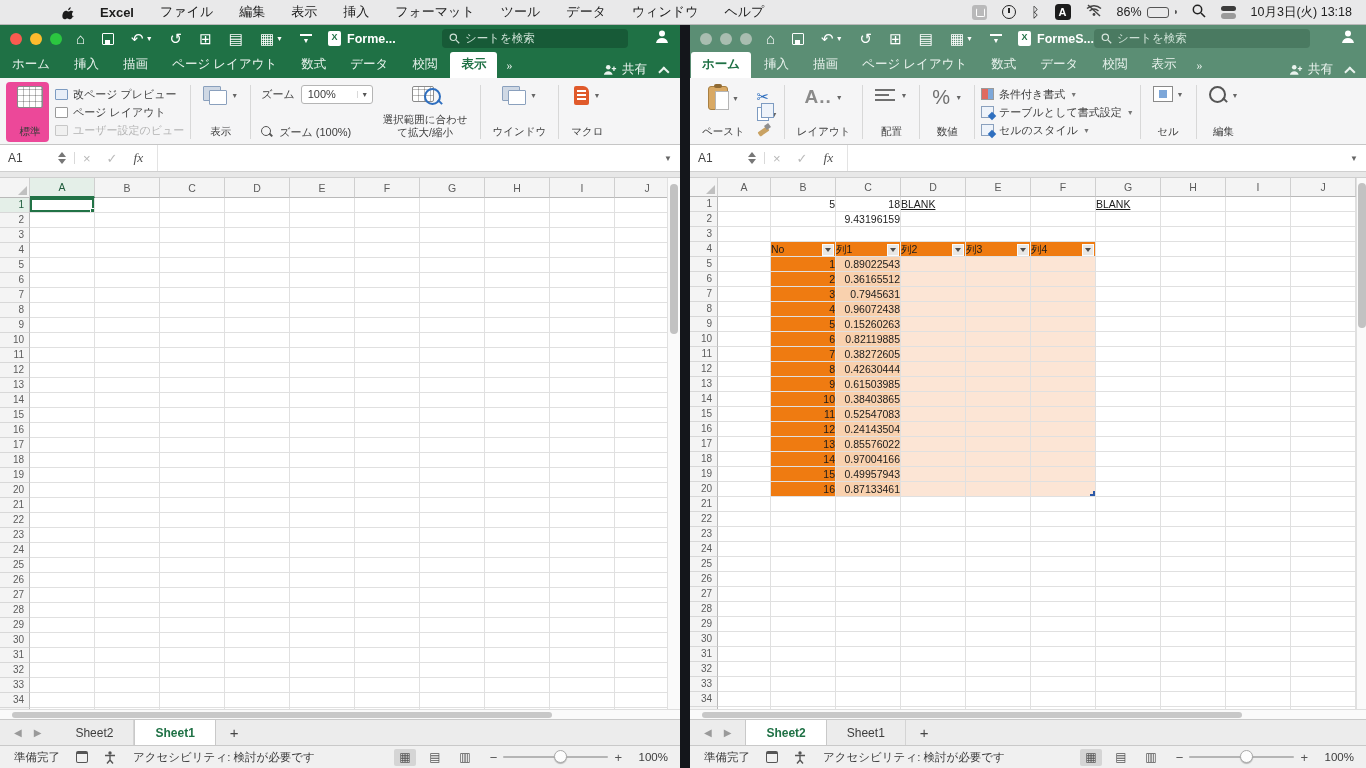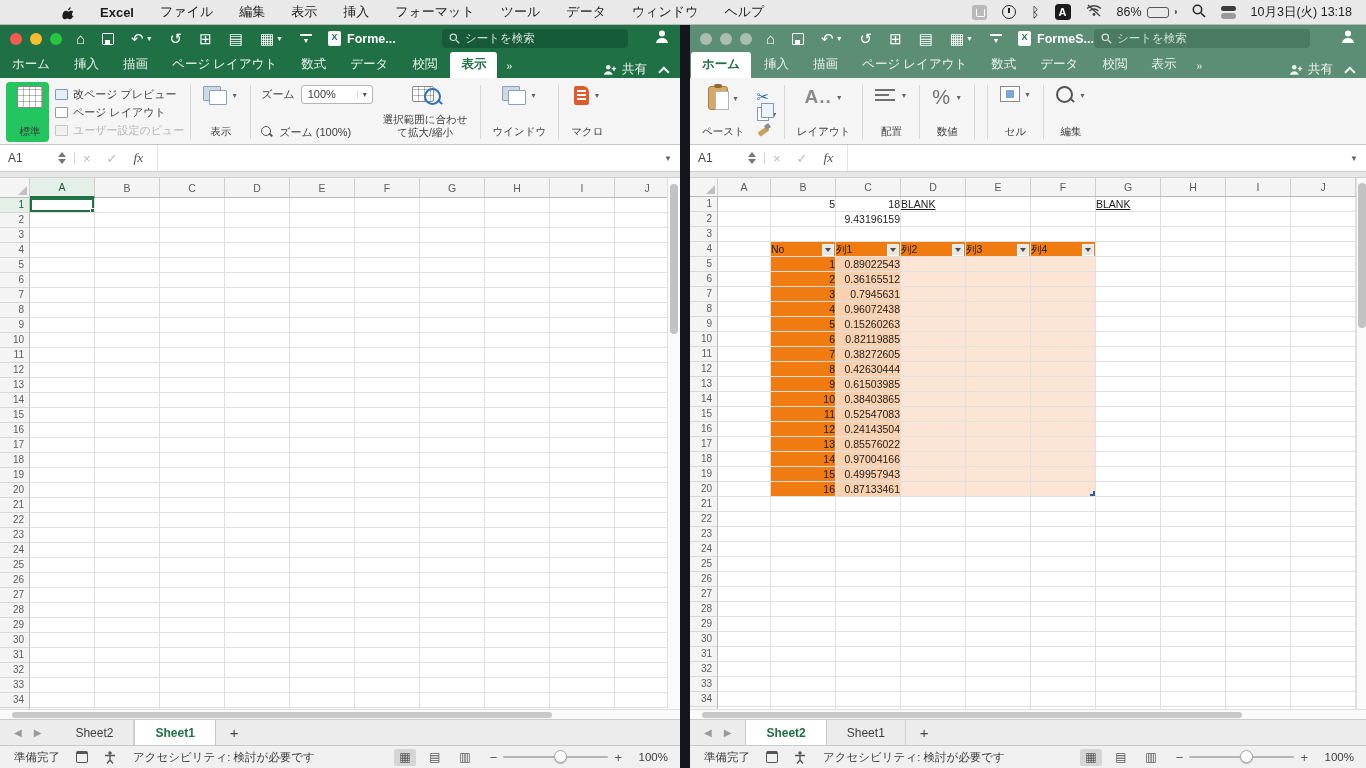--- a/index.html
+++ b/index.html
@@ -68,21 +68,21 @@
   .share .chev { width:8px; height:8px; border-left:2px solid #eaf3ee; border-top:2px solid #eaf3ee;
     transform:rotate(45deg) translateY(3px); margin-left:10px; }
 
   
   .ribbon { height:67px; background:#f5f5f6; border-bottom:1px solid #c6c6c6; display:flex;
     align-items:stretch; padding:4px 2px 2px 6px; flex:0 0 auto; color:#3d3d3d; overflow:hidden; }
   .rsep { width:1px; background:#d8d8d8; margin:3px 6px; flex:0 0 auto; }
   .rgroup { display:flex; align-items:stretch; flex:0 0 auto; }
   .bigbtn { display:flex; flex-direction:column; align-items:center; justify-content:space-between;
     padding:4px 6px 3px; font-size:10.5px; text-align:center; border-radius:4px; }
-  .bigbtn.selected { background:#22c55e;padding-left:11px; }
+  .bigbtn.selected { background:#ec4899;padding-left:11px; }
   .bigbtn .dd { font-size:7px; color:#666; margin-left:2px; }
   .icon-grid { width:26px; height:22px; border:1.5px solid #8a8a8a; background:
     repeating-linear-gradient(90deg,#fff 0 5px,#bdbdbd 5px 6px),
     repeating-linear-gradient(0deg,#fff 0 5px,#bdbdbd 5px 6px); background-blend-mode:multiply; border-radius:2px; }
   .smallcol { display:flex; flex-direction:column; justify-content:center; gap:3px; padding-left:6px; }
   .smallbtn { display:flex; align-items:center; gap:5px; font-size:11px; white-space:nowrap; }
   .smallbtn .ic { width:13px; height:11px; border:1px solid #7d9bc1; background:#e8eef7; border-radius:1px; }
   .smallbtn .ic.page { background:#fff; border-color:#9a9a9a; }
   .smallbtn.disabled { color:#b3b3b3; }
   .smallbtn.disabled .ic { border-color:#c7c7c7; background:#f0f0f0; }
@@ -1050,20 +1050,37 @@
     </div>
     <div class="rsep"></div>
     <div class="bigbtn">
       <span style="display:flex;align-items:center;gap:3px;">
         <span class="pct">%</span>
           <span class="dd">▼</span>
       </span>
       <span>数値</span>
     </div>
     <div class="rsep"></div>
+    <div class="stylecol">
+      <span class="stylerow">
+        <span class="cfic"></span>
+        <span>条件付き書式</span>
+          <span class="dd">▼</span>
+      </span>
+      <span class="stylerow">
+        <span class="tblic"></span>
+        <span>テーブルとして書式設定</span>
+          <span class="dd">▼</span>
+      </span>
+      <span class="stylerow">
+        <span class="tblic"></span>
+        <span>セルのスタイル</span>
+          <span class="dd">▼</span>
+      </span>
+    </div>
     <div class="rsep"></div>
     <div class="bigbtn">
       <span style="display:flex;align-items:center;gap:2px;">
         <span class="cellsic"></span>
           <span class="dd">▼</span>
       </span>
       <span>セル</span>
     </div>
     <div class="rsep"></div>
     <div class="bigbtn">

